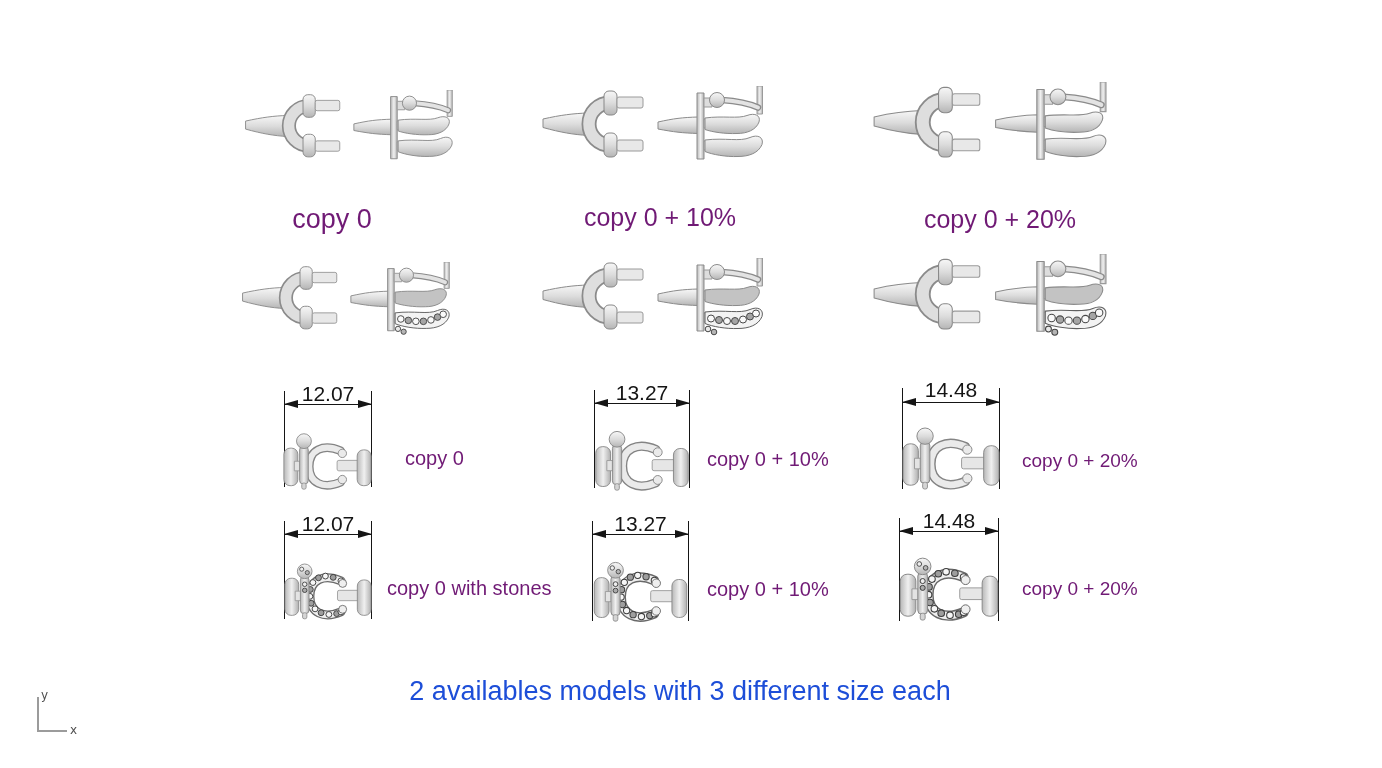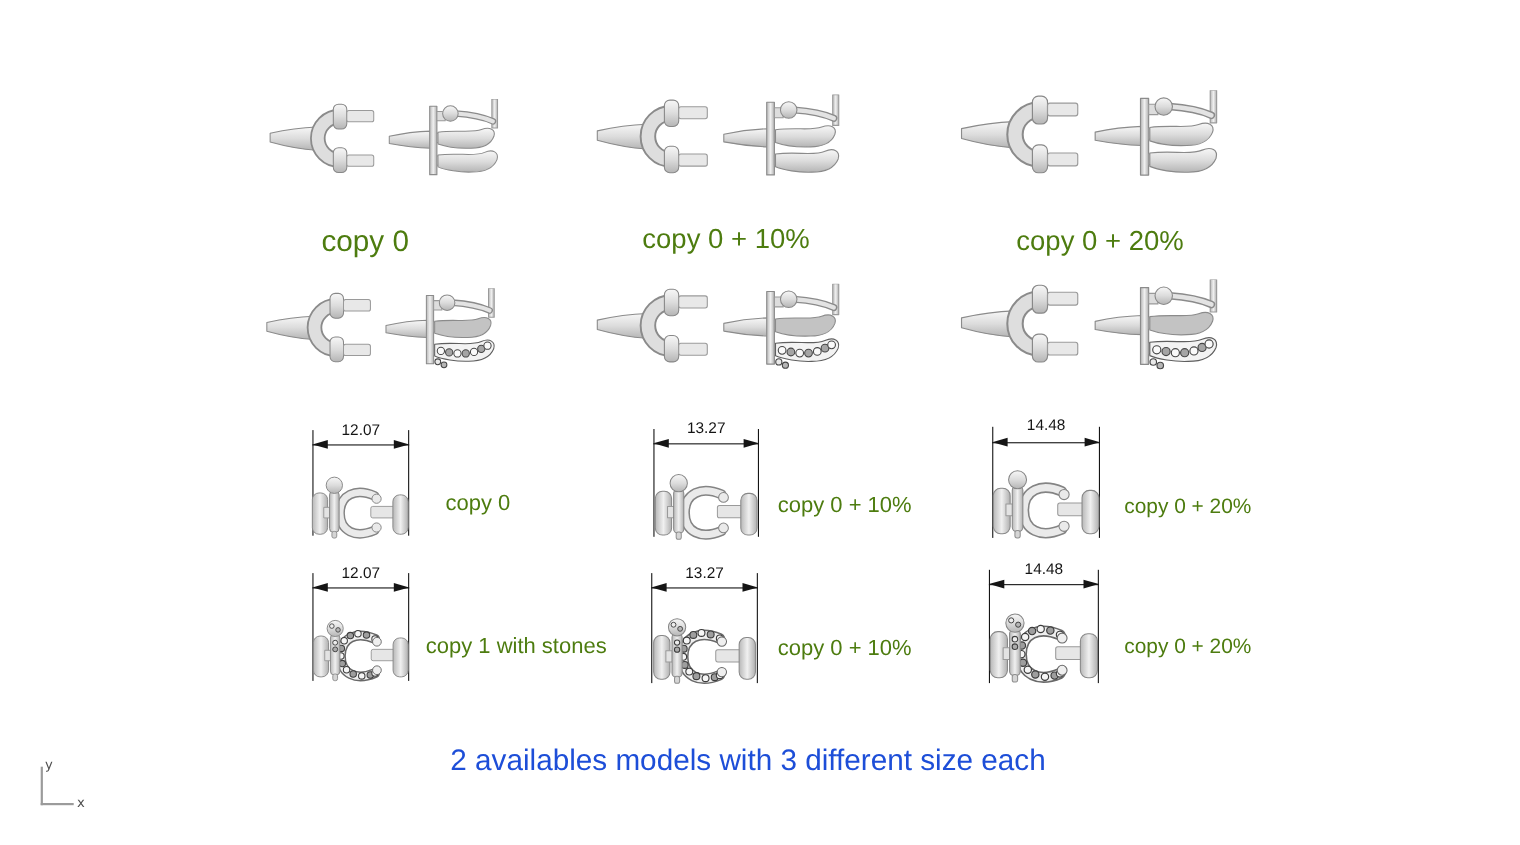--- a/index.html
+++ b/index.html
@@ -2,28 +2,28 @@
 <html><head>
 <meta charset="utf-8">
 <style>
   html,body{margin:0;padding:0;}
   body{
     width:1382px;height:768px;overflow:hidden;background:#ffffff;
     font-family:"Liberation Sans","DejaVu Sans",sans-serif;color:#111;
     position:relative;
   }
   .abs{position:absolute;}
-  .lbl{position:absolute;white-space:nowrap;color:#4d7c0f;}
+  .lbl{position:absolute;white-space:nowrap;color:#701a75;}
   .lbl-c{width:300px;text-align:center;}
   .lbl-lg{font-size:27px;}
   .lbl-md{font-size:25px;}
   .lbl-sm{font-size:20px;}
   .lbl-xs{font-size:19px;}
   .dimwrap{position:absolute;}
-  .dtext{position:absolute;left:0;width:100%;text-align:center;font-size:14px;color:#141414;}
+  .dtext{position:absolute;left:0;width:100%;text-align:center;font-size:21px;color:#141414;}
   .dline{position:absolute;left:0;right:0;height:0;border-top:1.6px solid #151515;}
   .arrow{position:absolute;width:0;height:0;top:-4.8px;}
   .arrow.aleft{left:0;border-top:4px solid transparent;border-bottom:4px solid transparent;border-right:14px solid #151515;}
   .arrow.aright{right:0;border-top:4px solid transparent;border-bottom:4px solid transparent;border-left:14px solid #151515;}
   .ext{position:absolute;width:0;border-left:1.4px solid #151515;}
   .ext.eleft{left:0;}
   .ext.eright{right:0;}
   .caption{position:absolute;left:280px;top:676px;width:800px;text-align:center;font-size:27px;color:#1d4ed8;}
   .axis-line{position:absolute;background:#9b9b9b;}
   .axis-lab{position:absolute;font-size:12px;color:#4f4f4f;font-family:"DejaVu Sans",sans-serif;}
@@ -221,21 +221,21 @@
   <div class="ext eleft" style="top:11px;height:98px;"></div>
   <div class="ext eright" style="top:11px;height:98px;"></div>
   <div class="dline" style="top:24px;">
     <div class="arrow aleft"></div>
     <div class="arrow aright"></div>
   </div>
   <svg class="abs" style="left:0px;top:41px;width:88px;height:70px" viewBox="0 0 102 80">
       <use href="#top-stones"></use>
     </svg>
 </div>
-<div class="lbl lbl-sm" style="left:387px;top:577px;">copy 1 with stones</div>
+<div class="lbl lbl-sm" style="left:387px;top:577px;">copy 0 with stones</div>
 
 <div class="dimwrap" style="left:592px;top:510px;width:97px;height:118px;">
   <div class="dtext" style="top:2px;">13.27</div>
   <div class="ext eleft" style="top:11px;height:100px;"></div>
   <div class="ext eright" style="top:11px;height:100px;"></div>
   <div class="dline" style="top:24px;">
     <div class="arrow aleft"></div>
     <div class="arrow aright"></div>
   </div>
   <svg class="abs" style="left:0px;top:39px;width:97px;height:74px" viewBox="0 0 102 80">

